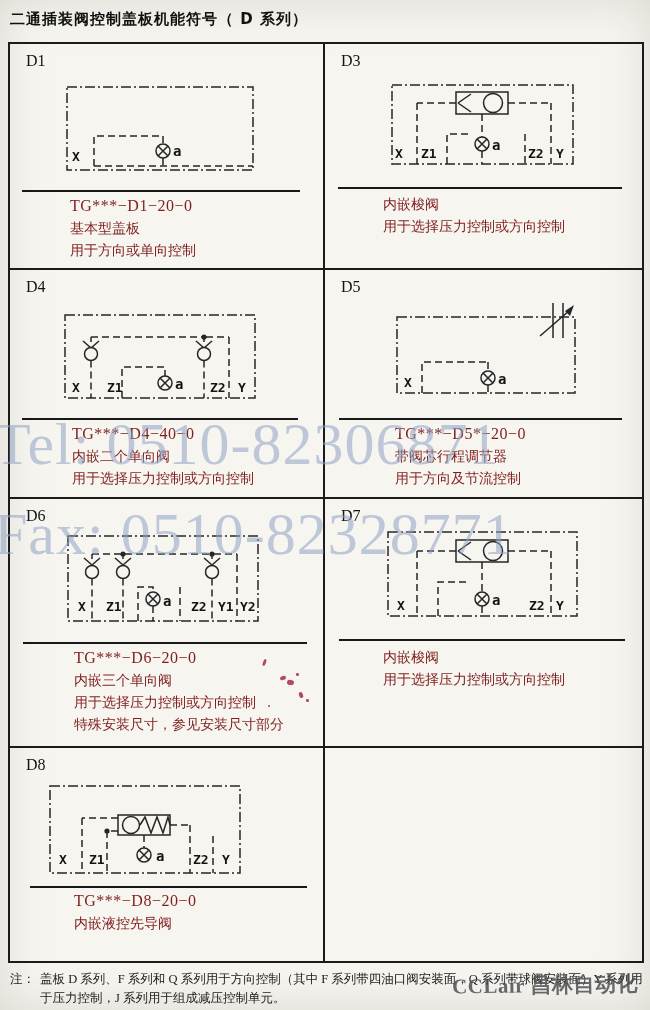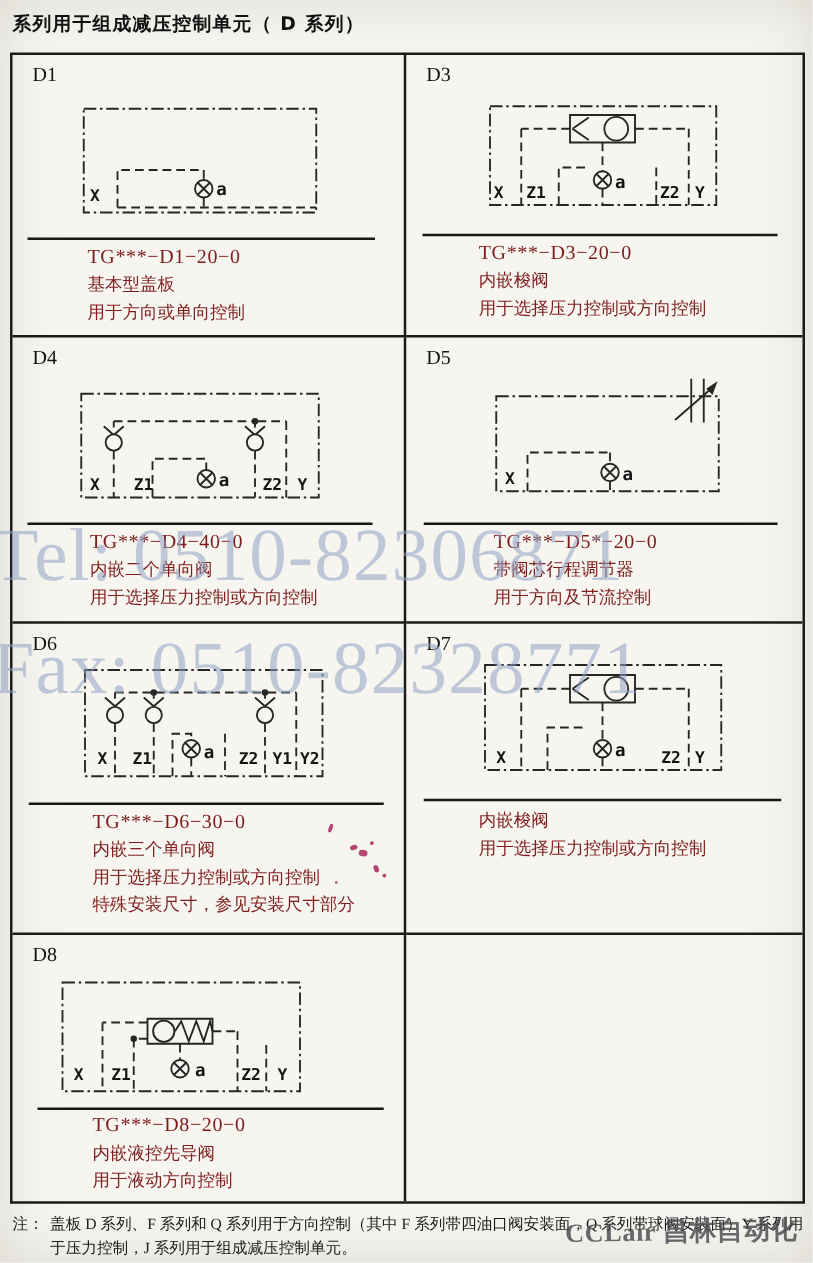--- a/index.html
+++ b/index.html
@@ -40,21 +40,21 @@
   .fillp{fill:#f6f5f0;}
   .dot{fill:#262626;stroke:none;}
   .pt{font-family:"DejaVu Sans Mono",monospace;font-size:13px;font-weight:700;fill:#141414;}
   .pa{font-family:"DejaVu Sans Mono",monospace;font-size:14px;font-weight:700;fill:#141414;}
 </style>
 </head>
 <body>
 
 <div class="sheet">
 
-  <h1 class="title">系列用于组成减压控制单元（ D 系列）</h1>
+  <h1 class="title">二通插装阀控制盖板机能符号（ D 系列）</h1>
 
   <div class="tbl">
 
     <div class="cell bR bB">
       <span class="cid">D1</span>
       <svg class="dg" width="315" height="175" viewBox="0 0 315 175">
         <rect class="b" x="57" y="43" width="186" height="83"></rect>
         <path class="d" d="M84,122 V92 H153 M153,92 V100 M153,114 V122 M84,122 H243"></path>
         <g>
           <circle class="s fillp" cx="153" cy="107" r="7"></circle>
@@ -87,21 +87,20 @@
           <path class="s" d="M152,95 L162,105 M152,105 L162,95"></path>
         </g>
         <text class="pt" x="70" y="114">X</text>
         <text class="pt" x="96" y="114">Z1</text>
         <text class="pa" x="167" y="106">a</text>
         <text class="pt" x="203" y="114">Z2</text>
         <text class="pt" x="231" y="114">Y</text>
       </svg>
       <div class="divider" style="left:13px;top:143px;width:284px;"></div>
       <div class="txt" style="left:58px;top:150px;">
-        <div class="model">TG***−D3−20−0</div>
         <div class="desc">内嵌梭阀</div>
         <div class="desc">用于选择压力控制或方向控制</div>
       </div>
     </div>
 
     <div class="cell bR bB">
       <span class="cid">D4</span>
       <svg class="dg" width="315" height="175" viewBox="0 0 315 175">
         <rect class="b" x="55" y="45" width="190" height="83"></rect>
         <path class="d" d="M81,67 H192 M196,67 H219 M219,67 V128"></path>
@@ -189,21 +188,21 @@
         </g>
         <text class="pt" x="68" y="112">X</text>
         <text class="pt" x="96" y="112">Z1</text>
         <text class="pa" x="153" y="107">a</text>
         <text class="pt" x="181" y="112">Z2</text>
         <text class="pt" x="208" y="112">Y1</text>
         <text class="pt" x="230" y="112">Y2</text>
       </svg>
       <div class="divider" style="left:13px;top:143px;width:284px;"></div>
       <div class="txt" style="left:64px;top:150px;">
-        <div class="model">TG***−D6−30−0</div>
+        <div class="model">TG***−D6−20−0</div>
         <div class="desc">内嵌三个单向阀</div>
         <div class="desc">用于选择压力控制或方向控制</div>
         <div class="desc">特殊安装尺寸，参见安装尺寸部分</div>
       </div>
     </div>
 
     <div class="cell bB">
       <span class="cid">D7</span>
       <svg class="dg" width="315" height="170" viewBox="0 0 315 170">
         <rect class="b" x="63" y="33" width="189" height="84"></rect>
@@ -249,21 +248,20 @@
         <text class="pt" x="49" y="116">X</text>
         <text class="pt" x="79" y="116">Z1</text>
         <text class="pa" x="146" y="113">a</text>
         <text class="pt" x="183" y="116">Z2</text>
         <text class="pt" x="212" y="116">Y</text>
       </svg>
       <div class="divider" style="left:20px;top:138px;width:277px;"></div>
       <div class="txt" style="left:64px;top:144px;">
         <div class="model">TG***−D8−20−0</div>
         <div class="desc">内嵌液控先导阀</div>
-        <div class="desc">用于液动方向控制</div>
       </div>
     </div>
 
     <div class="cell"></div>
   </div>
 
   <div class="note">
     <span class="pfx">注：</span>
     <span class="body">盖板 D 系列、F 系列和 Q 系列用于方向控制（其中 F 系列带四油口阀安装面，Q 系列带球阀安装面）Y 系列用于压力控制，J 系列用于组成减压控制单元。</span>
   </div>

